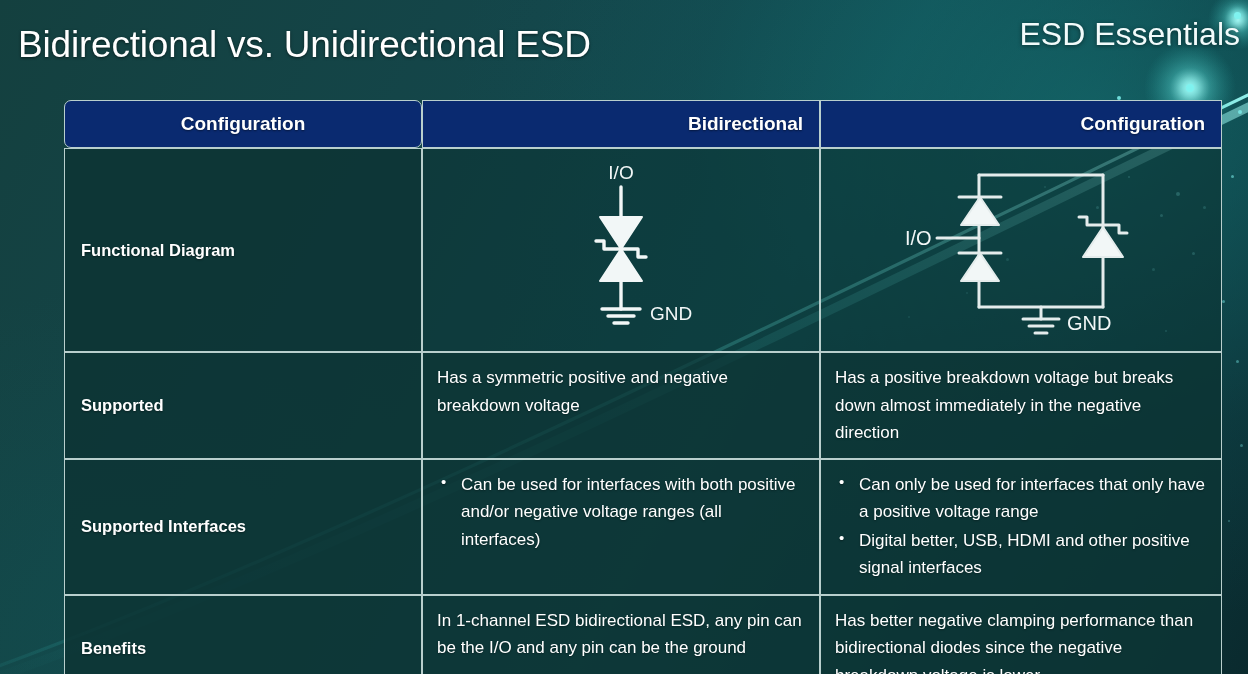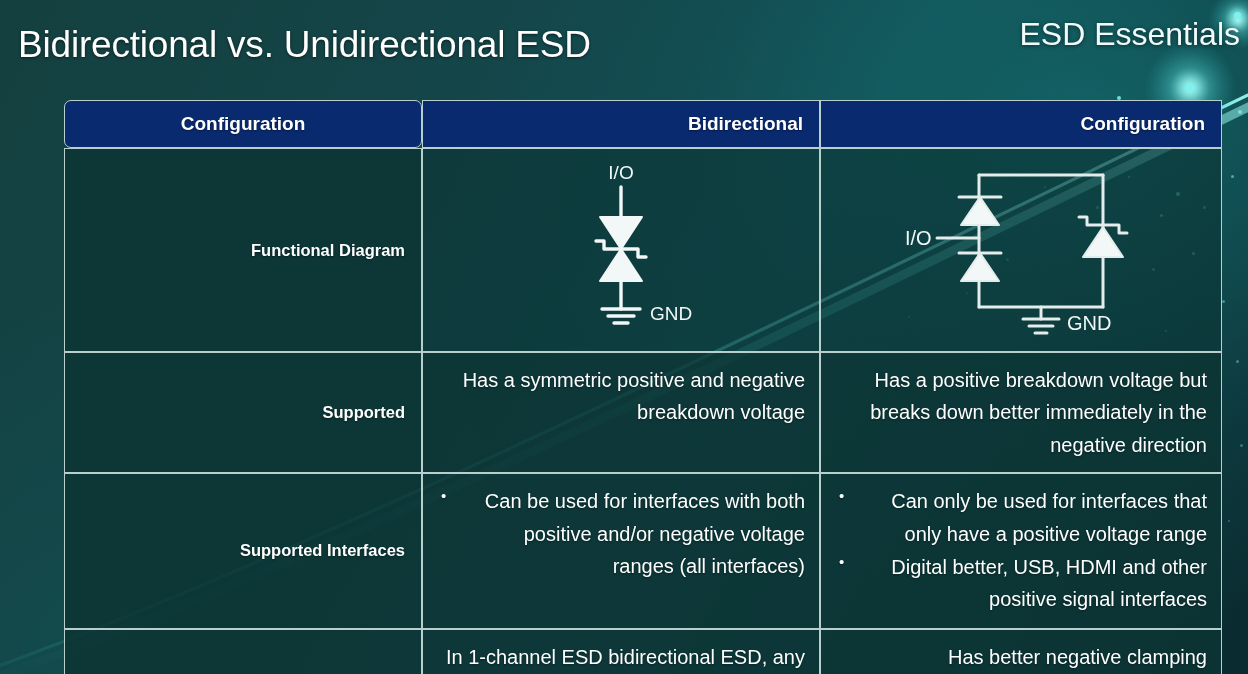--- a/index.html
+++ b/index.html
@@ -77,21 +77,21 @@
     width: 1158px;
     height: 563px;
     border-collapse: separate;
     border-spacing: 0;
     table-layout: fixed;
   }
 
   .cmp-table td, .cmp-table th {
     border: 1px solid #b9cfcd;
     vertical-align: middle;
-    text-align: right;
+    text-align: left;
   }
 
   .cmp-table th {
     background: #0a2a70;
     color: #ffffff;
     font-size: 19px;
     font-weight: bold;
     height: 48px;
     padding: 0 16px;
     text-shadow: 0 1px 2px rgba(0,0,0,0.45);
@@ -106,21 +106,21 @@
 
   td.rowlabel {
     font-size: 16.5px;
     font-weight: bold;
     padding: 0 16px;
     color: #ffffff;
     text-shadow: 0 1px 2px rgba(0,0,0,0.4);
   }
 
   td.body-cell {
-    font-size: 20px;
+    font-size: 17px;
     line-height: 1.62;
     padding: 11px 14px;
     vertical-align: top;
     font-weight: 400;
     text-shadow: 0 1px 2px rgba(0,0,0,0.35);
   }
 
   td.diagram-cell {
     padding: 0;
     vertical-align: middle;
@@ -295,21 +295,21 @@
                 <text x="176" y="171" font-family="Liberation Sans, sans-serif" font-size="20" fill="#f2f7f7" stroke="none">GND</text>
               </g>
             </svg>
           </div>
         </td>
       </tr>
 
       <tr class="r-def">
         <td class="rowlabel">Supported</td>
         <td class="body-cell">Has a symmetric positive and negative breakdown voltage</td>
-        <td class="body-cell">Has a positive breakdown voltage but breaks down better immediately in the negative direction</td>
+        <td class="body-cell">Has a positive breakdown voltage but breaks down almost immediately in the negative direction</td>
       </tr>
 
       <tr class="r-sup">
         <td class="rowlabel">Supported Interfaces</td>
         <td class="body-cell">
           <ul class="bullet-list">
             <li>Can be used for interfaces with both positive and/or negative voltage ranges (all interfaces)</li>
           </ul>
         </td>
         <td class="body-cell">

